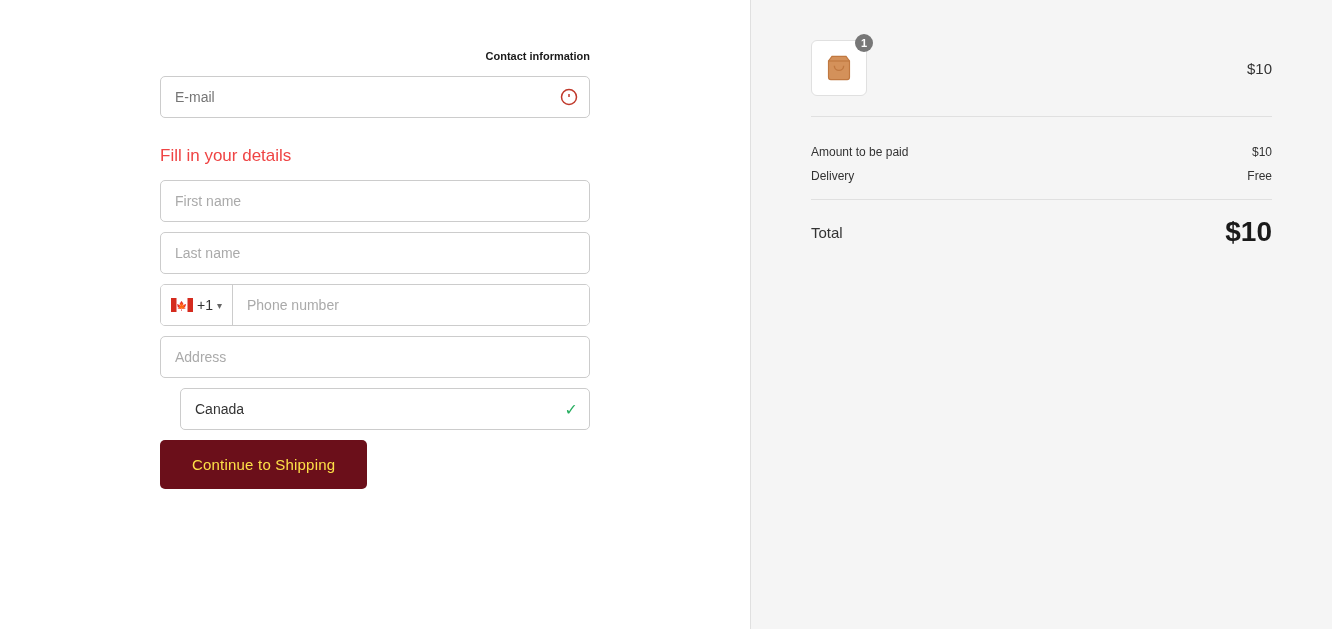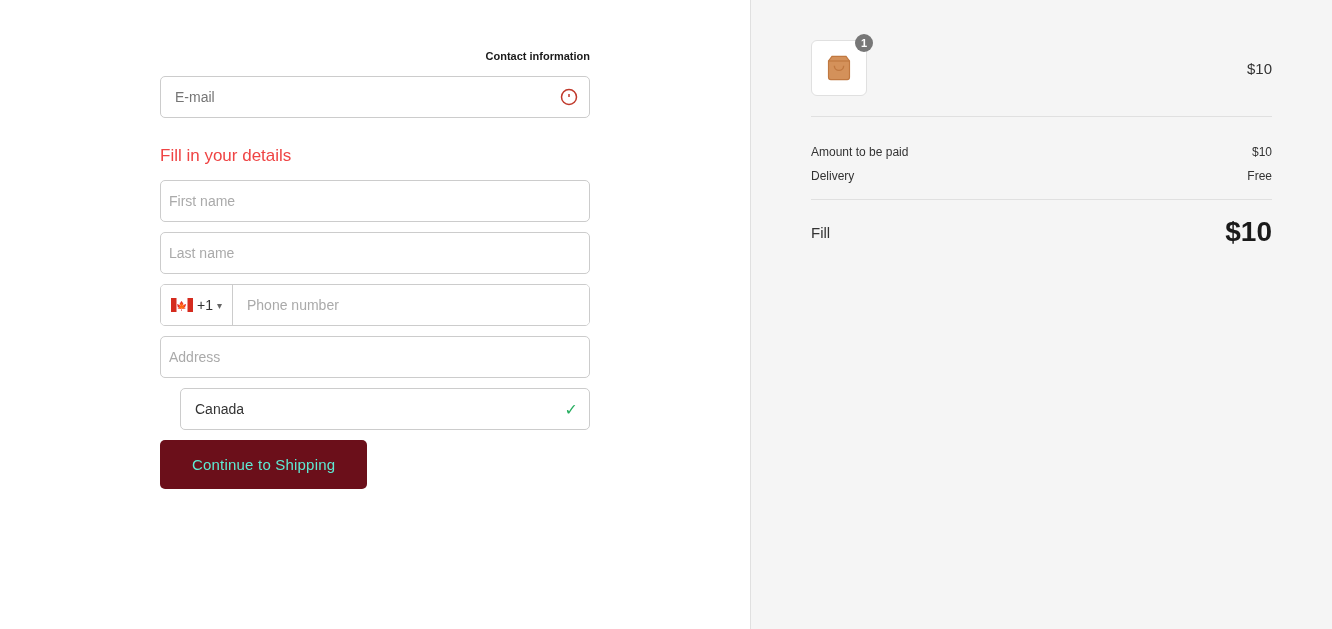--- a/index.html
+++ b/index.html
@@ -59,21 +59,21 @@
       color: #ef4444;
       margin-bottom: 14px;
     }
 
     .form-group {
       margin-bottom: 10px;
     }
 
     .form-group input {
       width: 100%;
-      padding: 12px 8px;
+      padding: 12px 14px;
       border: 1px solid #ccc;
       border-radius: 5px;
       font-size: 14px;
       color: #333;
       outline: none;
     }
 
     .form-group input::placeholder {
       color: #aaa;
     }
@@ -176,21 +176,21 @@
       outline: none;
     }
 
     .zip-city-row input::placeholder {
       color: #aaa;
     }
 
     
     .continue-btn {
       background-color: #6b0f1a;
-      color: #5eead4;
+      color: #fde047;
       border: none;
       padding: 16px 32px;
       font-size: 15px;
       font-weight: 500;
       border-radius: 5px;
       cursor: pointer;
       letter-spacing: 0.2px;
     }
 
     
@@ -379,17 +379,17 @@
     <span>$10</span>
   </div>
   <div class="summary-row">
     <span>Delivery</span>
     <span>Free</span>
   </div>
 
   <hr class="summary-divider">
 
   <div class="total-row">
-    <span class="total-label">Fill</span>
+    <span class="total-label">Total</span>
     <span class="total-amount">$10</span>
   </div>
 
 </div>
 
 </body></html>

